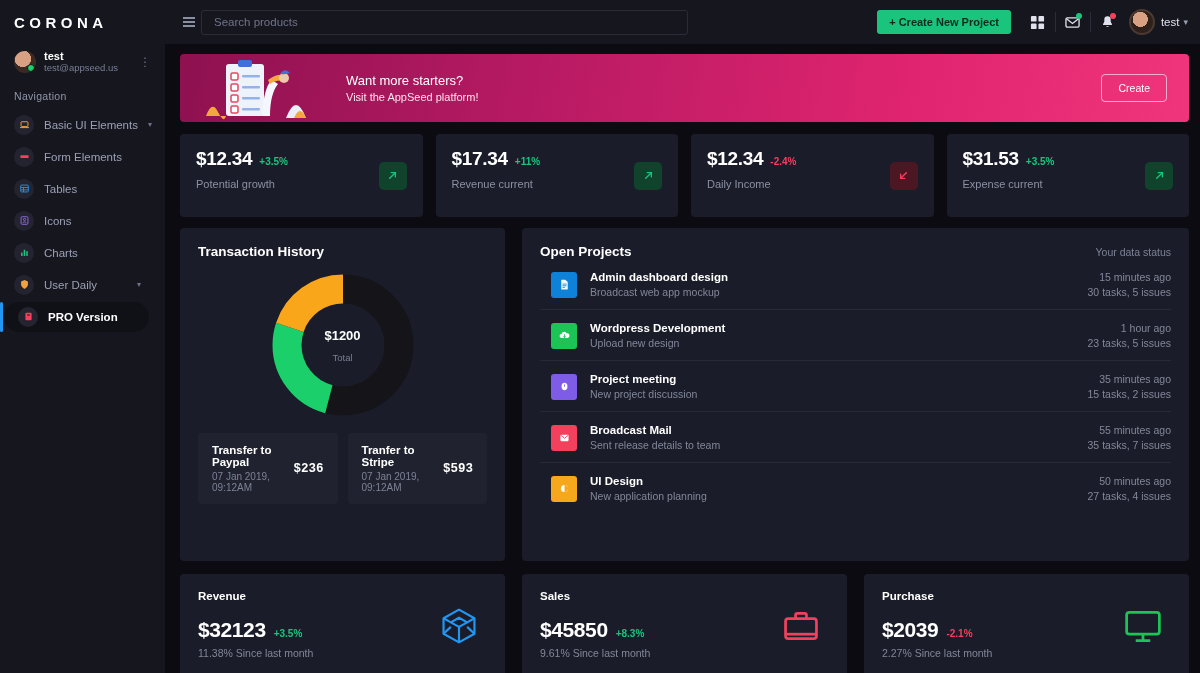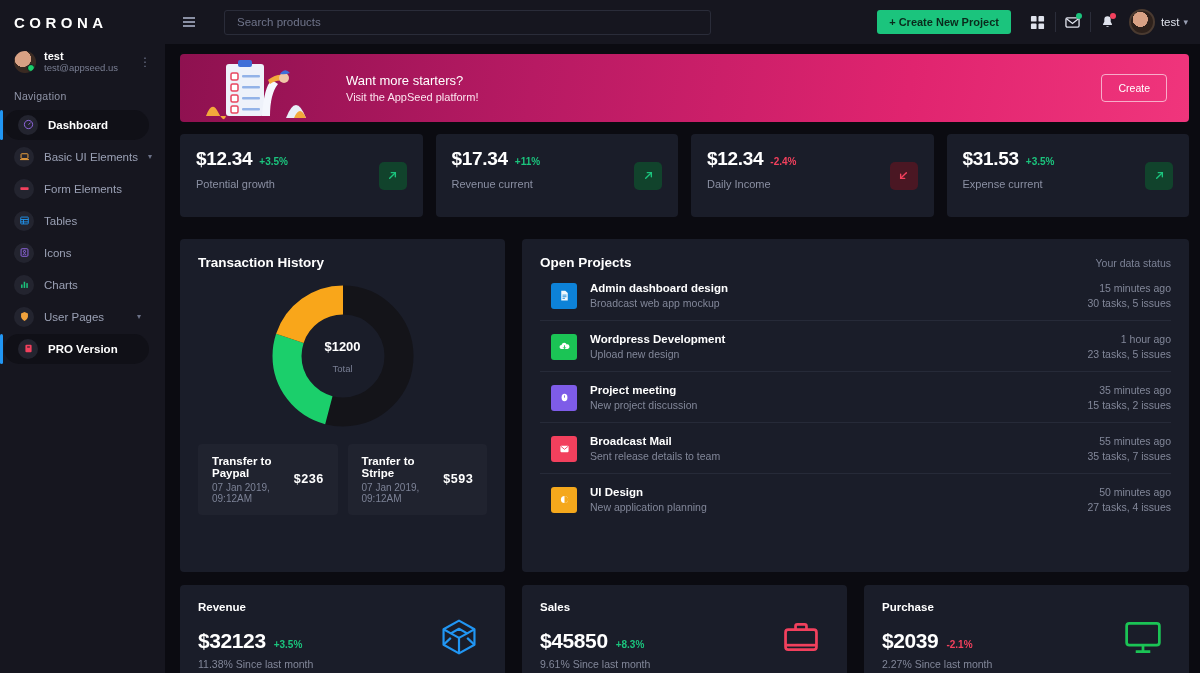--- a/index.html
+++ b/index.html
@@ -70,21 +70,21 @@
     background: #23242f; display: flex; align-items: center;
     justify-content: center; flex: 0 0 20px;
   }
   .nav-icon svg { width: 11px; height: 11px; display: block; }
   .caret { margin-left: auto; margin-right: 8px; font-size: 8px; color: #6b7187; }
 
   
   .main { flex: 1; height: 673px; display: flex; flex-direction: column; min-width: 0; }
   .topbar {
     height: 44px; background: #16161f; display: flex; align-items: center;
-    padding: 0 12px 0 14px; gap: 25px; flex: 0 0 44px;
+    padding: 0 12px 0 14px; gap: 2px; flex: 0 0 44px;
   }
   .hamburger { display: flex; flex-direction: column; gap: 2.5px; padding: 4px; }
   .hamburger i { display: block; width: 12px; height: 1.5px; background: #8a90a4; }
   .search {
     width: 487px; height: 25px; background: transparent;
     border: 1px solid #2a2c39; border-radius: 3px;
     display: flex; align-items: center; padding: 0 12px;
   }
   .search input {
     width: 100%; background: transparent; border: 0; outline: 0;
@@ -130,21 +130,21 @@
   .banner-sub { font-size: 11px; color: #fde4ef; margin-top: 3px; }
   .banner-btn {
     margin-left: auto; margin-right: 22px;
     border: 1px solid rgba(255,255,255,.6); color: #fff;
     font-size: 10.5px; padding: 7px 16px; border-radius: 4px;
     background: transparent; cursor: pointer; font-family: inherit;
   }
 
   
   .card { background: #1a1d29; border-radius: 4px; }
-  .stat-row { display: flex; gap: 13px; margin-bottom: 22px; border-radius: 6px; }
+  .stat-row { display: flex; gap: 13px; margin-bottom: 11px; border-radius: 6px; }
   .stat-card { flex: 1; height: 83px; padding: 14px 16px; display: flex; }
   .stat-left { flex: 1; }
   .stat-topline { display: flex; align-items: baseline; gap: 7px; }
   .stat-value { font-size: 19px; font-weight: 700; color: #fff; letter-spacing: -.3px; }
   .stat-delta { font-size: 10px; font-weight: 700; }
   .up { color: #1bc47d; }
   .down { color: #f2405d; }
   .stat-label { font-size: 11px; color: #8b90a3; margin-top: 8px; }
   .stat-badge {
     width: 28px; height: 28px; border-radius: 5px; align-self: center;
@@ -219,30 +219,20 @@
       <div class="avatar-sm"></div>
       <div class="profile-text">
         <div class="profile-name">test</div>
         <div class="profile-mail">test@appseed.us</div>
       </div>
       <div class="dots-v">⋮</div>
     </div>
 
     <div class="nav-label">Navigation</div>
     <nav class="nav" id="nav">
-  <div class="nav-item active">
-    <span class="nav-icon">
-            <svg viewBox="0 0 16 16" fill="none" stroke="#9a6cf0" stroke-width="1.3">
-              <circle cx="8" cy="8" r="6"></circle>
-              <path d="M8 8l3-2.5"></path>
-            </svg>
-          </span>
-    <span>Dashboard</span>
-
-  </div>
   <div class="nav-item">
     <span class="nav-icon">
             <svg viewBox="0 0 16 16" fill="none" stroke="#f0a23c" stroke-width="1.4">
               <rect x="3" y="4" width="10" height="7" rx="1"></rect>
               <path d="M1.5 12.5h13"></path>
             </svg>
           </span>
     <span>Basic UI Elements</span>
     <span class="caret">▾</span>
   </div>
@@ -287,21 +277,21 @@
           </span>
     <span>Charts</span>
 
   </div>
   <div class="nav-item">
     <span class="nav-icon">
             <svg viewBox="0 0 16 16" fill="#f0a23c">
               <path d="M8 1.6l5 2v4.2c0 3.2-2.2 5.6-5 6.6-2.8-1-5-3.4-5-6.6V3.6z"></path>
             </svg>
           </span>
-    <span>User Pages</span>
+    <span>User Daily</span>
     <span class="caret">▾</span>
   </div>
   <div class="nav-item active">
     <span class="nav-icon">
             <svg viewBox="0 0 16 16" fill="#f2405d">
               <rect x="3.5" y="2.5" width="9" height="11" rx="1.5"></rect>
               <rect x="6" y="5" width="4" height="1.6" fill="#1a1d29"></rect>
             </svg>
           </span>
     <span>PRO Version</span>

